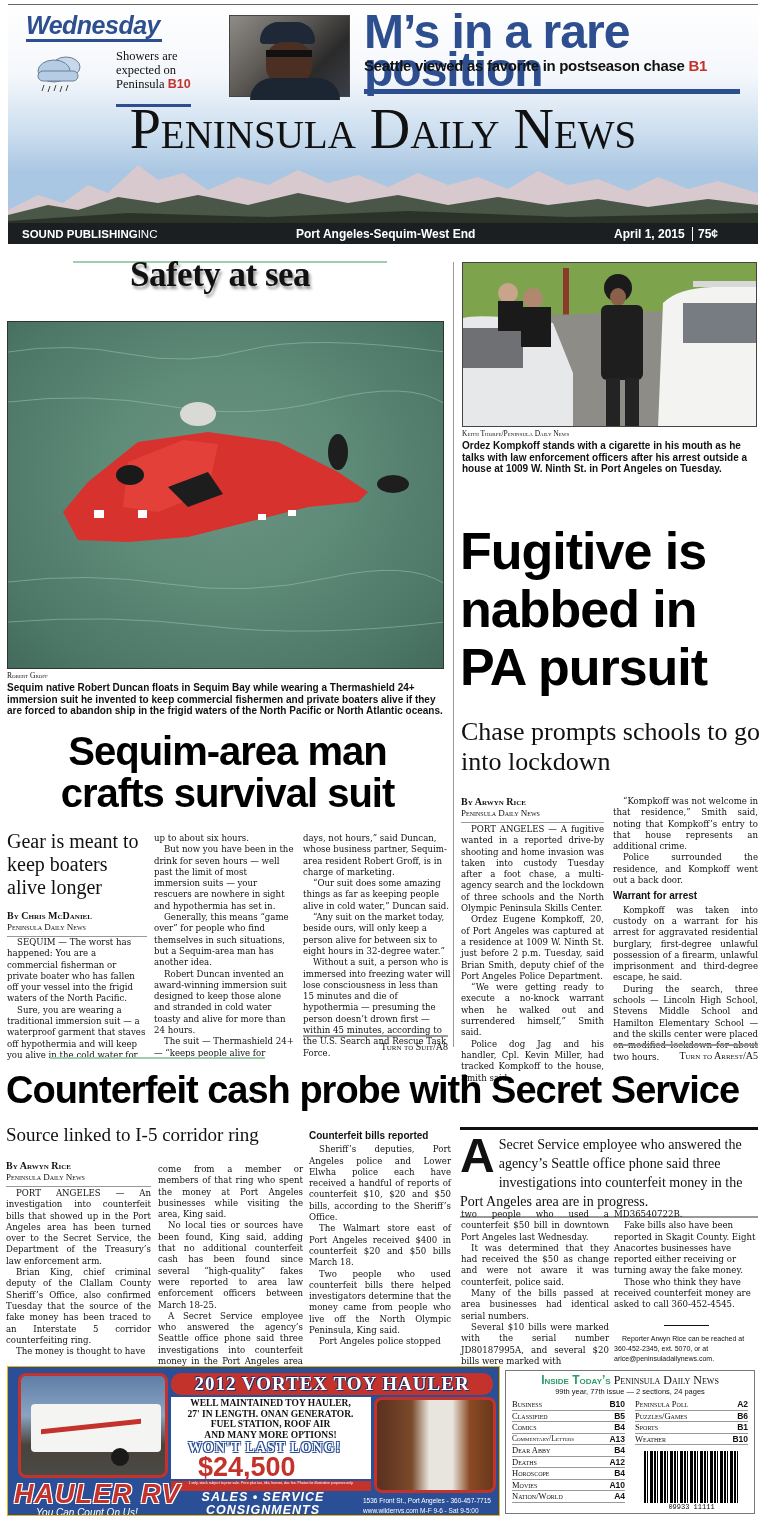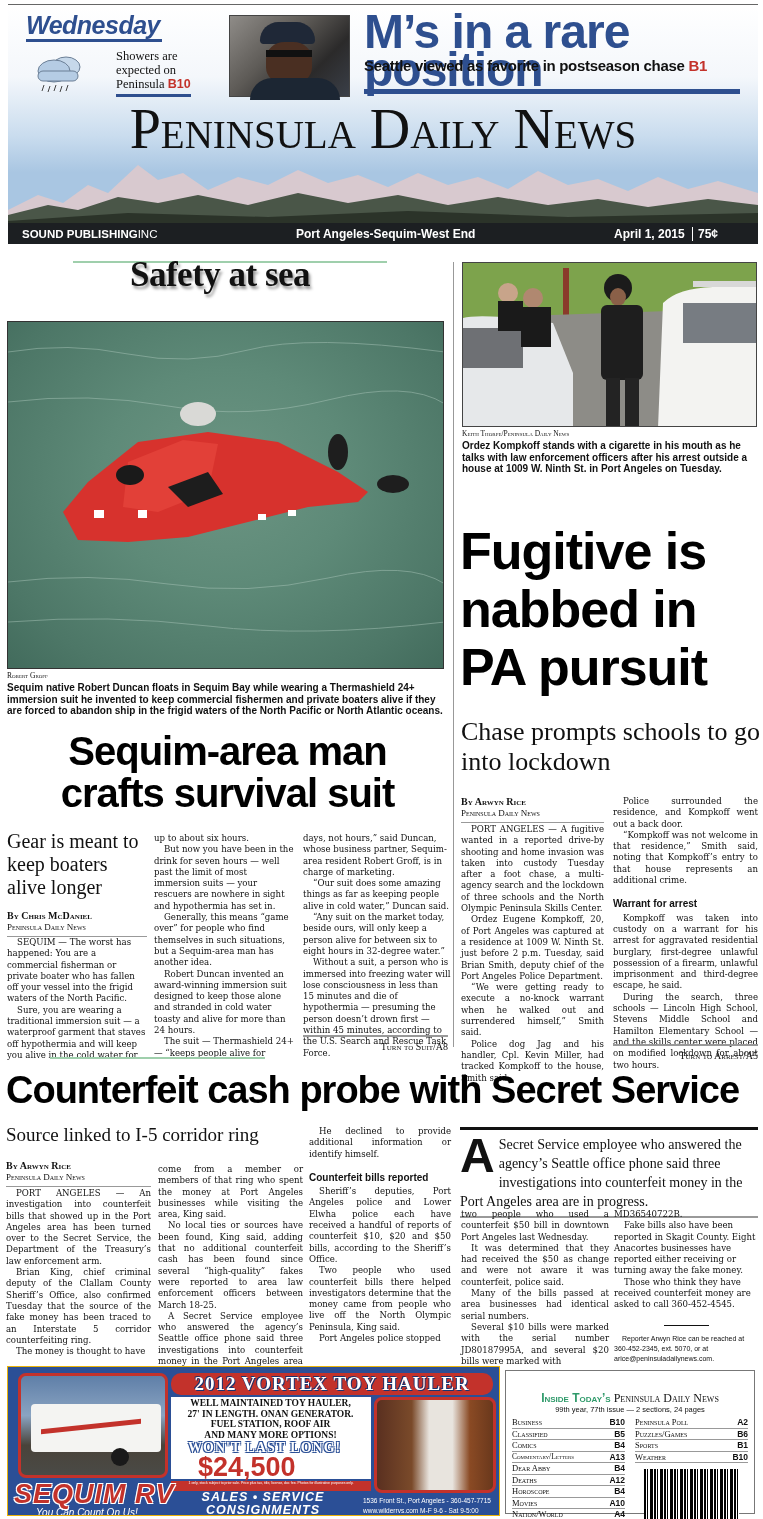--- a/index.html
+++ b/index.html
@@ -2,21 +2,21 @@
 <html><head>
 <meta charset="utf-8">
 <style>
 *{box-sizing:border-box;margin:0;padding:0}
 body{width:763px;height:1519px;background:#fff;font-family:"DejaVu Serif",serif;color:#111;position:relative;overflow:hidden}
 .abs{position:absolute}
 
 #masthead{left:8px;top:4px;width:750px;height:240px;background:linear-gradient(#fff 0%,#f4f7fb 30%,#c9dcee 55%,#a9c6e2 70%);border-top:1px solid #666;overflow:hidden}
 .wed{left:18px;top:6px;font-family:"Liberation Sans",sans-serif;font-weight:bold;font-style:italic;font-size:25px;color:#2e4f8f;letter-spacing:-0.5px;border-bottom:3px solid #2e4f8f;line-height:28px;padding-right:2px}
 .cloud{left:22px;top:48px;width:60px;height:44px}
-.wx{left:108px;top:44px;font-family:"Liberation Serif",serif;font-size:12.5px;line-height:14px;color:#111;width:75px;border-bottom:3px solid #2e4f8f;padding-bottom:3px}
+.wx{left:108px;top:44px;font-family:"Liberation Serif",serif;font-size:12.5px;line-height:14px;color:#111;width:75px;border-bottom:3px solid #2e4f8f;padding-bottom:13px}
 .wx b{color:#c3322b;font-family:"Liberation Sans",sans-serif}
 .teaserphoto{left:221px;top:10px;width:121px;height:82px;background:linear-gradient(135deg,#8f8c88 0%,#5d5a56 40%,#2b2a2a 70%,#3a3f48 100%);border:1px solid #444}
 .teaserhead{left:356px;top:8px;font-family:"Liberation Sans",sans-serif;font-weight:bold;font-size:48px;color:#2e4f8f;letter-spacing:-1px;line-height:38px}
 .teasersub{left:356px;top:52px;font-family:"Liberation Sans",sans-serif;font-weight:bold;font-size:15px;color:#111;letter-spacing:-0.3px}
 .teasersub b{color:#c3322b}
 .teaserbar{left:356px;top:84px;width:376px;height:5px;background:#2e4f8f}
 .flag{left:0;top:94px;width:750px;text-align:center;font-family:"Liberation Serif",serif;font-size:56px;line-height:60px;color:#111;font-variant:small-caps;letter-spacing:0px}
 .mountains{left:0;top:150px;width:750px;height:70px}
 .mastbar{left:0;top:218px;width:750px;height:22px;background:#1c1f22;color:#fff;font-family:"Liberation Sans",sans-serif;font-size:11.5px;font-weight:bold;line-height:22px}
 .mastbar span{position:absolute}
@@ -29,21 +29,21 @@
 .credit{font-family:"Liberation Serif",serif;font-size:7.5px;font-variant:small-caps;}
 .cutline{font-family:"Liberation Sans",sans-serif;font-weight:bold;font-size:10px;line-height:11.5px;color:#111}
 .bighead{font-family:"Liberation Sans",sans-serif;font-weight:bold;color:#000;letter-spacing:-1px}
 .deck{font-family:"Liberation Serif",serif;color:#111}
 .byline{font-family:"Liberation Serif",serif;font-weight:bold;font-variant:small-caps;font-size:10px;line-height:12px}
 .bytag{font-family:"Liberation Serif",serif;font-variant:small-caps;font-size:9px;line-height:11px;border-bottom:1px solid #999;padding-bottom:3px}
 .body{font-family:"DejaVu Serif",serif;font-size:8.6px;line-height:11.3px;color:#111;text-align:left}
 .body p{text-indent:10px}
 .body p.noind{text-indent:0}
 .body.just{text-align:justify}
-.subhed{font-family:"Liberation Sans",sans-serif;font-weight:bold;font-size:10px;margin:12px 0 3px}
+.subhed{font-family:"Liberation Sans",sans-serif;font-weight:bold;font-size:10px;margin:4px 0 3px}
 .jump{font-family:"Liberation Serif",serif;font-variant:small-caps;font-size:10px;text-align:right;border-top:2px solid #999;padding-top:4px}
 
 .photo2{left:462px;top:262px;width:295px;height:165px;border:1px solid #444;overflow:hidden;background:linear-gradient(#7aa04a 0%,#86aa56 45%,#8c8c88 60%,#6d6d6a 100%)}
 
 .pull{left:460px;top:1127px;width:298px;border-top:3px solid #111;border-bottom:2px solid #999;padding:4px 0 6px}
 .dropcap{float:left;font-family:"Liberation Sans",sans-serif;font-weight:bold;font-size:48px;line-height:40px;margin:2px 4px 0 0}
 .pulltext{font-family:"Liberation Serif",serif;font-size:14px;line-height:14.6px}
 
 .ad{left:7px;top:1366px;width:493px;height:150px;background:#2b4f96;border:1px solid #eab308;overflow:hidden}
 .adphoto{position:absolute;border:3px solid #c3322b;border-radius:8px;overflow:hidden}
@@ -51,21 +51,21 @@
 .adwhite{position:absolute;left:163px;top:30px;width:200px;height:82px;background:#fff}
 .adcopy{position:absolute;left:170px;top:31px;width:185px;text-align:center;font-family:"Liberation Serif",serif;font-weight:bold;font-size:9.5px;line-height:10.5px;color:#111}
 .adwont{position:absolute;left:180px;top:73px;font-family:"Liberation Serif",serif;font-weight:bold;font-size:14px;color:#fff;letter-spacing:1px;text-shadow:1px 1px 0 #2b4f96,-1px -1px 0 #2b4f96,1px -1px 0 #2b4f96,-1px 1px 0 #2b4f96}
 .adprice{position:absolute;left:190px;top:86px;font-family:"Liberation Sans",sans-serif;font-weight:bold;font-size:27px;color:#c3322b;line-height:28px}
 .adfine{position:absolute;left:163px;top:114px;width:200px;height:10px;background:#c3322b;color:#fff;font-size:3.5px;line-height:5px;text-align:center;font-family:"Liberation Sans",sans-serif}
 .adbrand{position:absolute;left:6px;top:112px;font-family:"Liberation Sans",sans-serif;font-weight:bold;font-style:italic;font-size:27px;color:#c3322b;letter-spacing:1px;text-shadow:1px 1px 0 #fff,-1px -1px 0 #fff,1px -1px 0 #fff,-1px 1px 0 #fff}
 .adslogan{position:absolute;left:28px;top:140px;font-family:"Liberation Sans",sans-serif;font-style:italic;font-size:10px;color:#fff}
 .adservices{position:absolute;left:175px;top:124px;width:160px;text-align:center;font-family:"Liberation Sans",sans-serif;font-weight:bold;font-style:italic;font-size:12.5px;line-height:13px;color:#fff;letter-spacing:1px}
 .adaddr{position:absolute;left:355px;top:129px;font-family:"Liberation Sans",sans-serif;font-size:6.5px;line-height:10px;color:#fff}
 
-.index{left:505px;top:1370px;width:250px;height:144px;border:1px solid #777;padding:20px 6px}
+.index{left:505px;top:1370px;width:250px;height:144px;border:1px solid #777;padding:2px 6px}
 .idxhead{font-family:"Liberation Serif",serif;font-size:12px;text-align:center;font-variant:small-caps;line-height:14px}
 .idxhead b{font-family:"Liberation Sans",sans-serif;color:#2f9a6a;font-weight:bold}
 .idxsub{font-family:"Liberation Sans",sans-serif;font-size:7.5px;text-align:center;margin-bottom:3px}
 .idxcols{display:flex;gap:10px}
 .idxcol{flex:1}
 .idxrow{display:flex;justify-content:space-between;border-bottom:1px solid #999;font-size:8.5px;line-height:10.5px}
 .idxrow .n{font-family:"Liberation Serif",serif;font-variant:small-caps}
 .idxrow .p{font-family:"Liberation Sans",sans-serif;font-weight:bold}
 .barcode{margin:6px auto 0;width:95px;height:58px;background:repeating-linear-gradient(90deg,#000 0 2px,#fff 2px 3px,#000 3px 4px,#fff 4px 6px,#000 6px 9px,#fff 9px 10px);position:relative}
 .barnum{position:absolute;bottom:-2px;left:0;width:100%;background:#fff;font-family:"Liberation Mono",monospace;font-size:7px;text-align:center;line-height:8px}
@@ -193,22 +193,22 @@
   <div class="byline">By Arwyn Rice</div>
   <div class="bytag">Peninsula Daily News</div>
 </div>
 <div class="abs body just" style="left:461px;top:824px;width:143px">
   <p>PORT ANGELES — A fugitive wanted in a reported drive-by shooting and home invasion was taken into custody Tuesday after a foot chase, a multi-agency search and the lockdown of three schools and the North Olympic Peninsula Skills Center.</p>
     <p>Ordez Eugene Kompkoff, 20, of Port Angeles was captured at a residence at 1009 W. Ninth St. just before 2 p.m. Tuesday, said Brian Smith, deputy chief of the Port Angeles Police Department.</p>
     <p>“We were getting ready to execute a no-knock warrant when he walked out and surrendered himself,” Smith said.</p>
     <p>Police dog Jag and his handler, Cpl. Kevin Miller, had tracked Kompkoff to the house, Smith said.</p>
 </div>
 <div class="abs body just" style="left:613px;top:796px;width:145px">
-  <p>Police surrounded the residence, and Kompkoff went out a back door.</p>
-    <p>“Kompkoff was not welcome in that residence,” Smith said, noting that Kompkoff’s entry to that house represents an additional crime.</p>
+  <p>“Kompkoff was not welcome in that residence,” Smith said, noting that Kompkoff’s entry to that house represents an additional crime.</p>
+    <p>Police surrounded the residence, and Kompkoff went out a back door.</p>
   <div class="subhed">Warrant for arrest</div>
   <p>Kompkoff was taken into custody on a warrant for his arrest for aggravated residential burglary, first-degree unlawful possession of a firearm, unlawful imprisonment and third-degree escape, he said.</p>
     <p>During the search, three schools — Lincoln High School, Stevens Middle School and Hamilton Elementary School — and the skills center were placed on modified lockdown for about two hours.</p>
 </div>
 <div class="abs jump" style="left:613px;top:1044px;width:145px">Turn to Arrest/A5</div>
 
 <div class="abs greenrule" style="left:50px;top:1057px;width:215px"></div>
 <div class="abs bighead" style="left:6px;top:1068px;width:752px;font-size:38px;line-height:44px;white-space:nowrap">Counterfeit cash probe with Secret Service</div>
 <div class="abs deck" style="left:6px;top:1124px;width:290px;font-size:19px;line-height:22px">Source linked to I-5 corridor ring</div>
 <div class="abs" style="left:6px;top:1160px;width:145px">
@@ -219,23 +219,23 @@
   <p>PORT ANGELES — An investigation into counterfeit bills that showed up in the Port Angeles area has been turned over to the Secret Service, the Department of the Treasury’s law enforcement arm.</p>
     <p>Brian King, chief criminal deputy of the Clallam County Sheriff’s Office, also confirmed Tuesday that the source of the fake money has been traced to an Interstate 5 corridor counterfeiting ring.</p>
     <p>The money is thought to have</p>
 </div>
 <div class="abs body just" style="left:158px;top:1164px;width:145px">
   <p class="noind">come from a member or members of that ring who spent the money at Port Angeles businesses while visiting the area, King said.</p>
     <p>No local ties or sources have been found, King said, adding that no additional counterfeit cash has been found since several “high-quality” fakes were reported to area law enforcement officers between March 18-25.</p>
     <p>A Secret Service employee who answered the agency’s Seattle office phone said three investigations into counterfeit money in the Port Angeles area are in progress.</p>
 </div>
 <div class="abs body just" style="left:309px;top:1126px;width:142px">
-  <p>He declined to provide additional information or identify himself.</p>
   <div class="subhed">Counterfeit bills reported</div>
   <p>Sheriff’s deputies, Port Angeles police and Lower Elwha police each have received a handful of reports of counterfeit $10, $20 and $50 bills, according to the Sheriff’s Office.</p>
+    <p>The Walmart store east of Port Angeles received $400 in counterfeit $20 and $50 bills March 18.</p>
     <p>Two people who used counterfeit bills there helped investigators determine that the money came from people who live off the North Olympic Peninsula, King said.</p>
     <p>Port Angeles police stopped</p>
 </div>
 <div class="abs pull">
   <span class="dropcap">A</span>
   <span class="pulltext">Secret Service employee who answered the agency’s Seattle office phone said three investigations into counterfeit money in the Port Angeles area are in progress.</span>
 </div>
 <div class="abs body just" style="left:461px;top:1209px;width:148px">
   <p class="noind">two people who used a counterfeit $50 bill in downtown Port Angeles last Wednesday.</p>
     <p>It was determined that they had received the $50 as change and were not aware it was counterfeit, police said.</p>
@@ -261,21 +261,21 @@
   <div class="adcopy">
     <div>WELL MAINTAINED TOY HAULER,</div>
       <div>27' IN LENGTH. ONAN GENERATOR.</div>
       <div>FUEL STATION, ROOF AIR</div>
       <div>AND MANY MORE OPTIONS!</div>
   </div>
   <div class="adwont">WON'T LAST LONG!</div>
   <div class="adprice">$24,500</div>
   <div class="adfine">1 only, stock subject to prior sale. Price plus tax, title, license, doc fee. Photos for illustrative purposes only.</div>
   <div class="adphoto" style="left:366px;top:30px;width:122px;height:96px;background:linear-gradient(90deg,#5a3020 0%,#7a4a2a 30%,#e8e4de 45%,#e8e4de 65%,#8a4a24 80%,#6a381c 100%)"></div>
-  <div class="adbrand">SEQUIM RV</div>
+  <div class="adbrand">HAULER RV</div>
   <div class="adslogan">You Can Count On Us!</div>
   <div class="adservices">
       <div>SALES • SERVICE</div>
       <div>CONSIGNMENTS</div>
     </div>
   <div class="adaddr">
       <div>1536 Front St., Port Angeles - 360-457-7715</div>
       <div>www.wilderrvs.com   M-F 9-6 - Sat 9-5:00</div>
     </div>
 </div>

